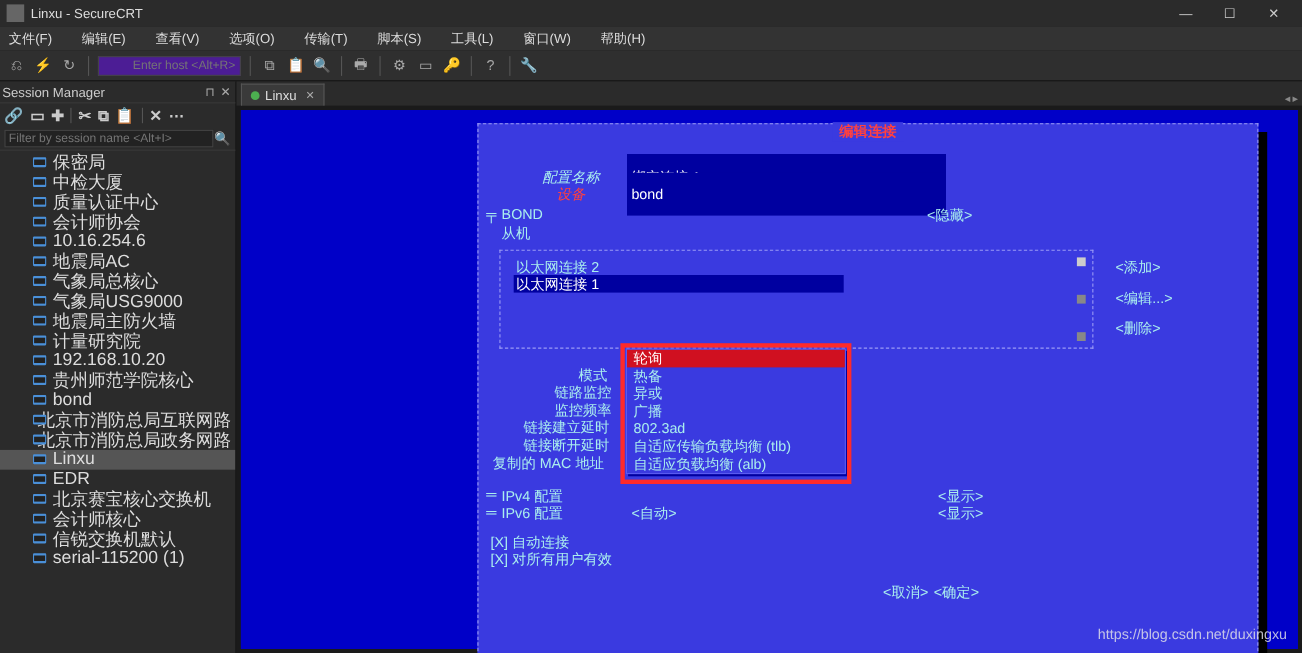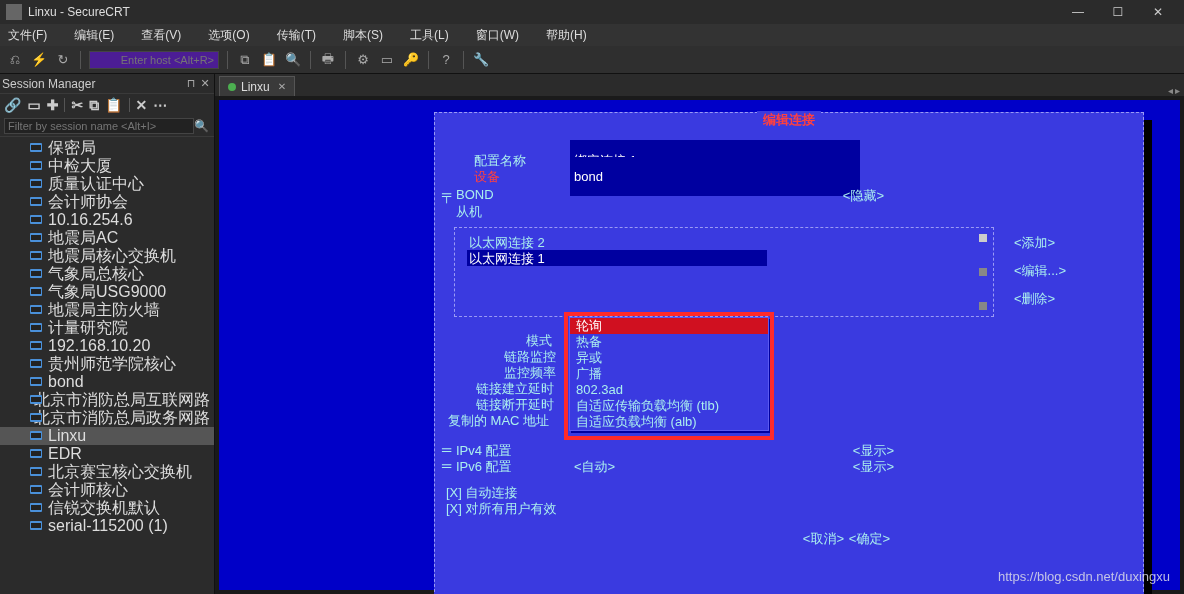--- a/index.html
+++ b/index.html
@@ -42,21 +42,21 @@
 .tab .x { margin-left: 8px; color: #aaa; font-size: 10px; }
 .tabstrip .tab-nav { margin-left: auto; display: flex; gap: 2px; padding-right: 4px; color: #888; font-size: 10px; }
 
 .terminal { flex: 1; background: #0000c8; position: relative; margin: 4px; font-family: "Consolas","Courier New",monospace; font-size: 13px; }
 .term-inner { position: absolute; inset: 0; background: #0000c8; }
 
 .dlg { position: absolute; left: 215px; top: 12px; width: 710px; height: 490px; background: #3a3ae0; }
 .dlg-border { position: absolute; inset: 0; border: 1px dashed #9a9af5; }
 .dlg-title { position: absolute; top: -1px; left: 50%; transform: translateX(-50%); background: #3a3ae0; color: #ff4040; padding: 0 6px; font-weight: bold; }
 .field { position: absolute; display: flex; align-items: center; }
-.lbl { color: #aee; margin-right: 6px; text-align: left; }
+.lbl { color: #aee; margin-right: 6px; text-align: center; font-style: italic; }
 .lbl.red { color: #ff4040; }
 .val-line { background: #0000a0; color: #fff; padding: 12px 4px; min-height: 16px; display: inline-block; }
 .section-lbl { position: absolute; color: #aee; }
 .btn-txt { position: absolute; color: #aee; }
 .slave-box { position: absolute; left: 20px; top: 115px; width: 540px; height: 90px; border: 1px dashed #9a9af5; }
 .slave-row { position: absolute; left: 12px; height: 16px; color: #aee; width: 300px; padding: 0 2px; }
 .slave-row.sel { background: #0000a0; color: #fff; }
 .scroll-ind { position: absolute; right: 6px; width: 8px; height: 8px; background: #888; }
 
 .dropdown { position: absolute; left: 135px; top: 205px; width: 200px; background: #3a3ae0; border: 1px solid #5a5af0; box-shadow: 2px 2px 0 #0000a0; }
@@ -159,24 +159,20 @@
         <div class="item">
           <span class="node-ico"></span>
           <span>10.16.254.6</span>
         </div>
         <div class="item">
           <span class="node-ico"></span>
           <span>地震局AC</span>
         </div>
         <div class="item">
           <span class="node-ico"></span>
-          <span>地震局核心交换机</span>
-        </div>
-        <div class="item">
-          <span class="node-ico"></span>
           <span>气象局总核心</span>
         </div>
         <div class="item">
           <span class="node-ico"></span>
           <span>气象局USG9000</span>
         </div>
         <div class="item">
           <span class="node-ico"></span>
           <span>地震局主防火墙</span>
         </div>

